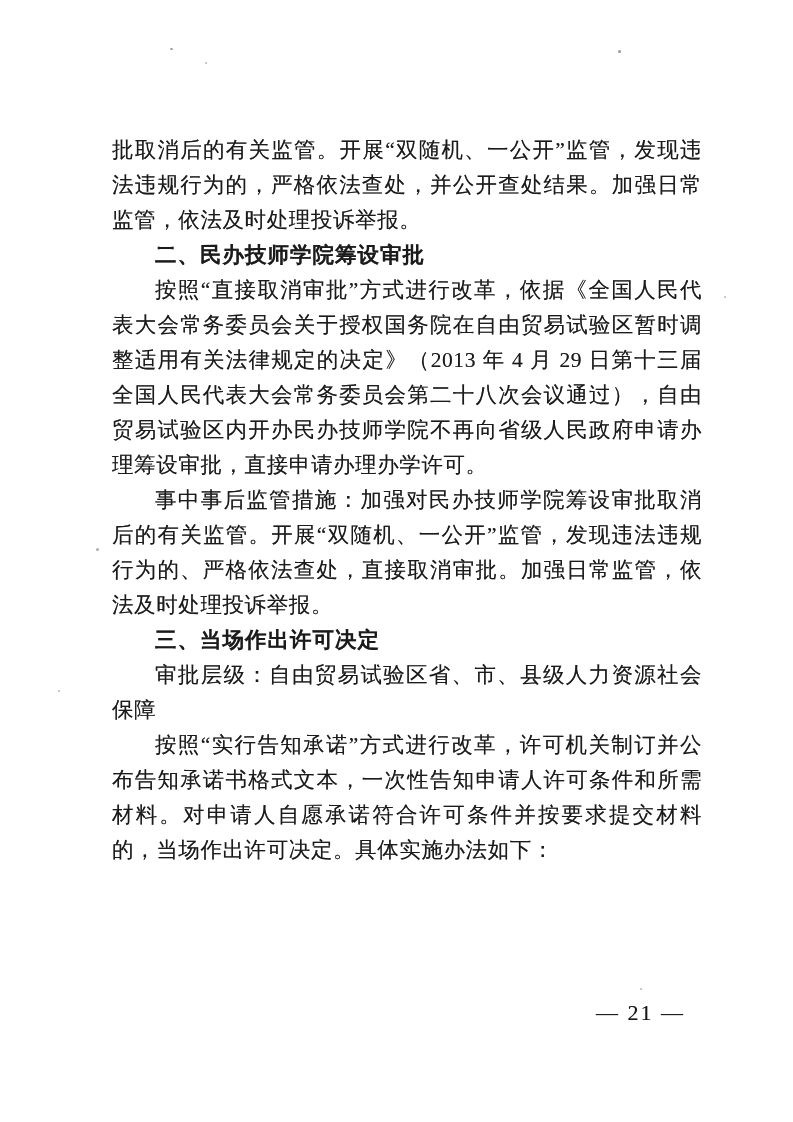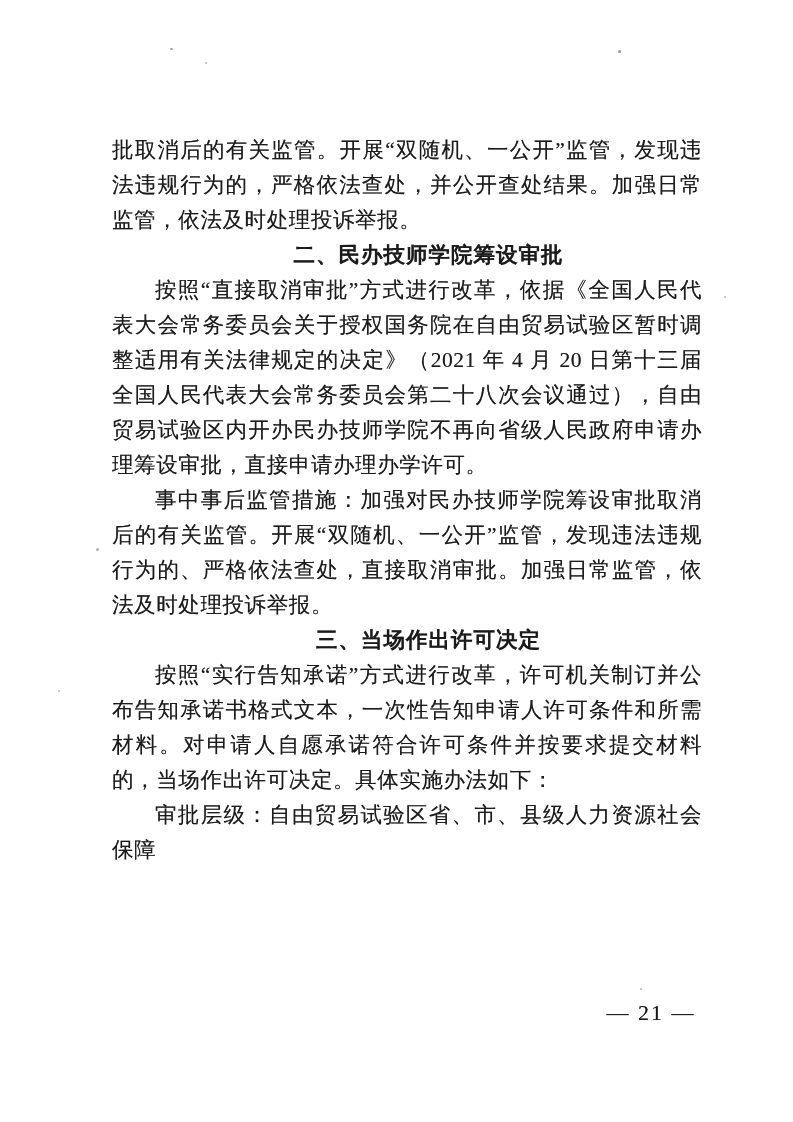--- a/index.html
+++ b/index.html
@@ -31,35 +31,34 @@
     text-justify: inter-character;
     word-break: break-all;
   }
   .content p.indent {
     text-indent: 2em;
   }
   .content p.heading {
     font-family: "Liberation Sans", "DejaVu Sans", sans-serif;
     font-weight: 700;
     text-indent: 2em;
-    text-align: center;
+    text-align: left;
     letter-spacing: 1px;
   }
   
   .content p, .pagenum {
     text-shadow: 0 0 0.4px rgba(20,20,20,0.55);
   }
   .pagenum {
     position: absolute;
     left: 596px;
     top: 1000px;
     width: 110px;
     font-size: 22px;
     letter-spacing: 2px;
-    text-align: center;
     white-space: nowrap;
     color: #161616;
   }
   
   .speck {
     position: absolute;
     background: #4a4a4a;
     border-radius: 50%;
     opacity: 0.55;
   }
@@ -74,29 +73,29 @@
 </head>
 <body>
 
 <div class="page">
 
   <div class="content">
     <p class="body">批取消后的有关监管。开展“双随机、一公开”监管，发现违法违规行为的，严格依法查处，并公开查处结果。加强日常监管，依法及时处理投诉举报。</p>
 
     <p class="heading">二、民办技师学院筹设审批</p>
 
-    <p class="body indent">按照“直接取消审批”方式进行改革，依据《全国人民代表大会常务委员会关于授权国务院在自由贸易试验区暂时调整适用有关法律规定的决定》（2021 年 4 月 20 日第十三届全国人民代表大会常务委员会第二十八次会议通过），自由贸易试验区内开办民办技师学院不再向省级人民政府申请办理筹设审批，直接申请办理办学许可。</p>
+    <p class="body indent">按照“直接取消审批”方式进行改革，依据《全国人民代表大会常务委员会关于授权国务院在自由贸易试验区暂时调整适用有关法律规定的决定》（2013 年 4 月 29 日第十三届全国人民代表大会常务委员会第二十八次会议通过），自由贸易试验区内开办民办技师学院不再向省级人民政府申请办理筹设审批，直接申请办理办学许可。</p>
 
     <p class="body indent">事中事后监管措施：加强对民办技师学院筹设审批取消后的有关监管。开展“双随机、一公开”监管，发现违法违规行为的、严格依法查处，直接取消审批。加强日常监管，依法及时处理投诉举报。</p>
 
     <p class="heading">三、当场作出许可决定</p>
 
+    <p class="body indent">审批层级：自由贸易试验区省、市、县级人力资源社会保障</p>
+
     <p class="body indent">按照“实行告知承诺”方式进行改革，许可机关制订并公布告知承诺书格式文本，一次性告知申请人许可条件和所需材料。对申请人自愿承诺符合许可条件并按要求提交材料的，当场作出许可决定。具体实施办法如下：</p>
-
-    <p class="body indent">审批层级：自由贸易试验区省、市、县级人力资源社会保障</p>
   </div>
 
   <div class="pagenum">— 21 —</div>
 
   <div class="speck s1"></div>
   <div class="speck s2"></div>
   <div class="speck s3"></div>
   <div class="speck s4"></div>
   <div class="speck s5"></div>
   <div class="speck s6"></div>

